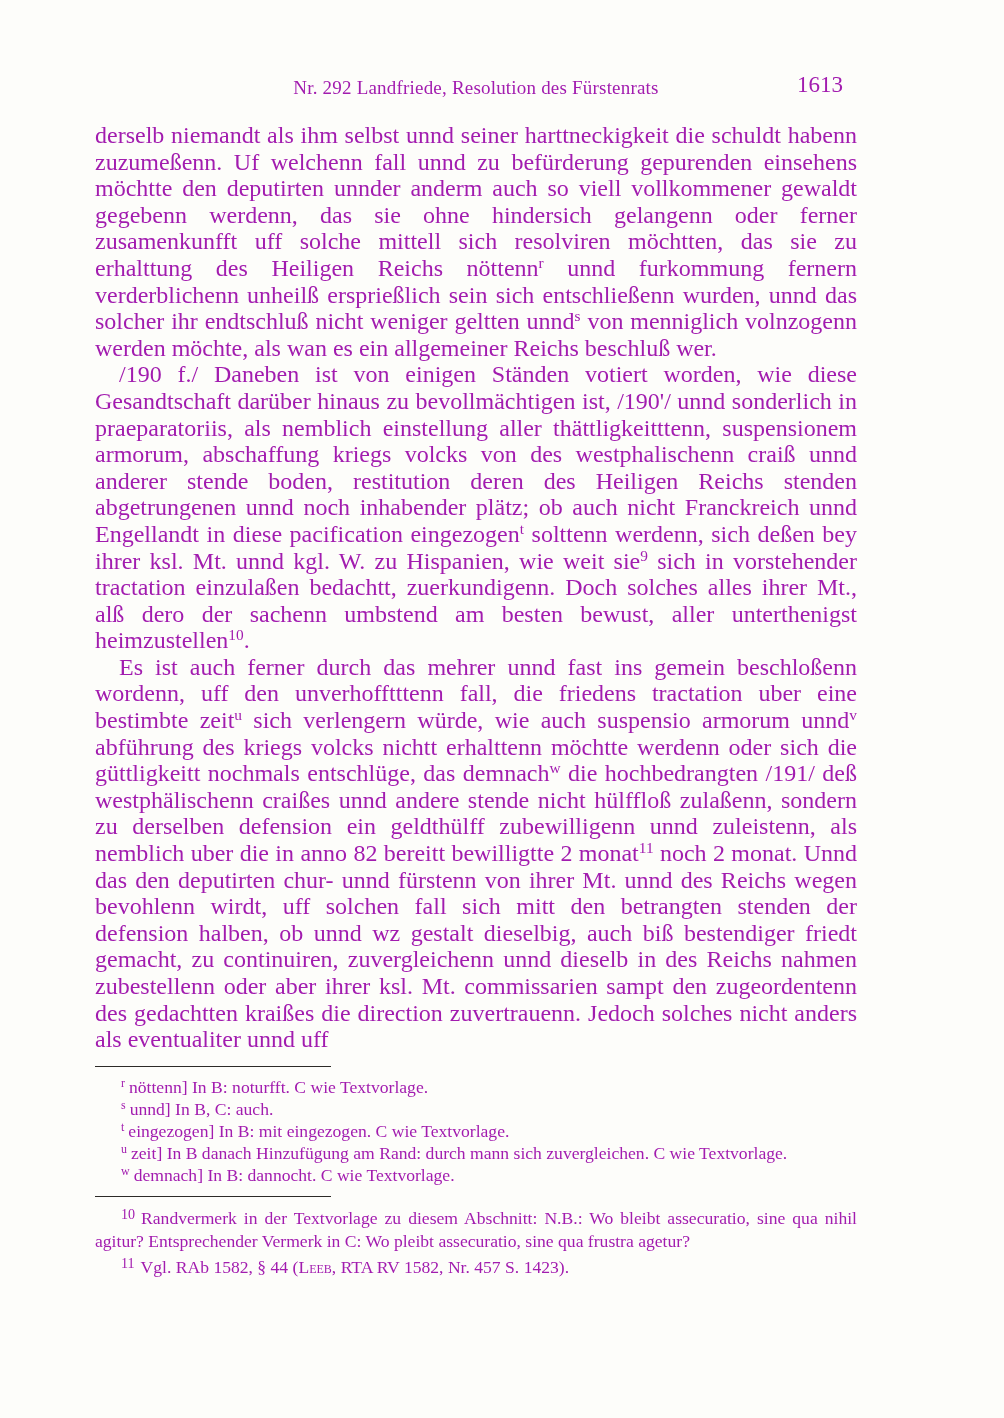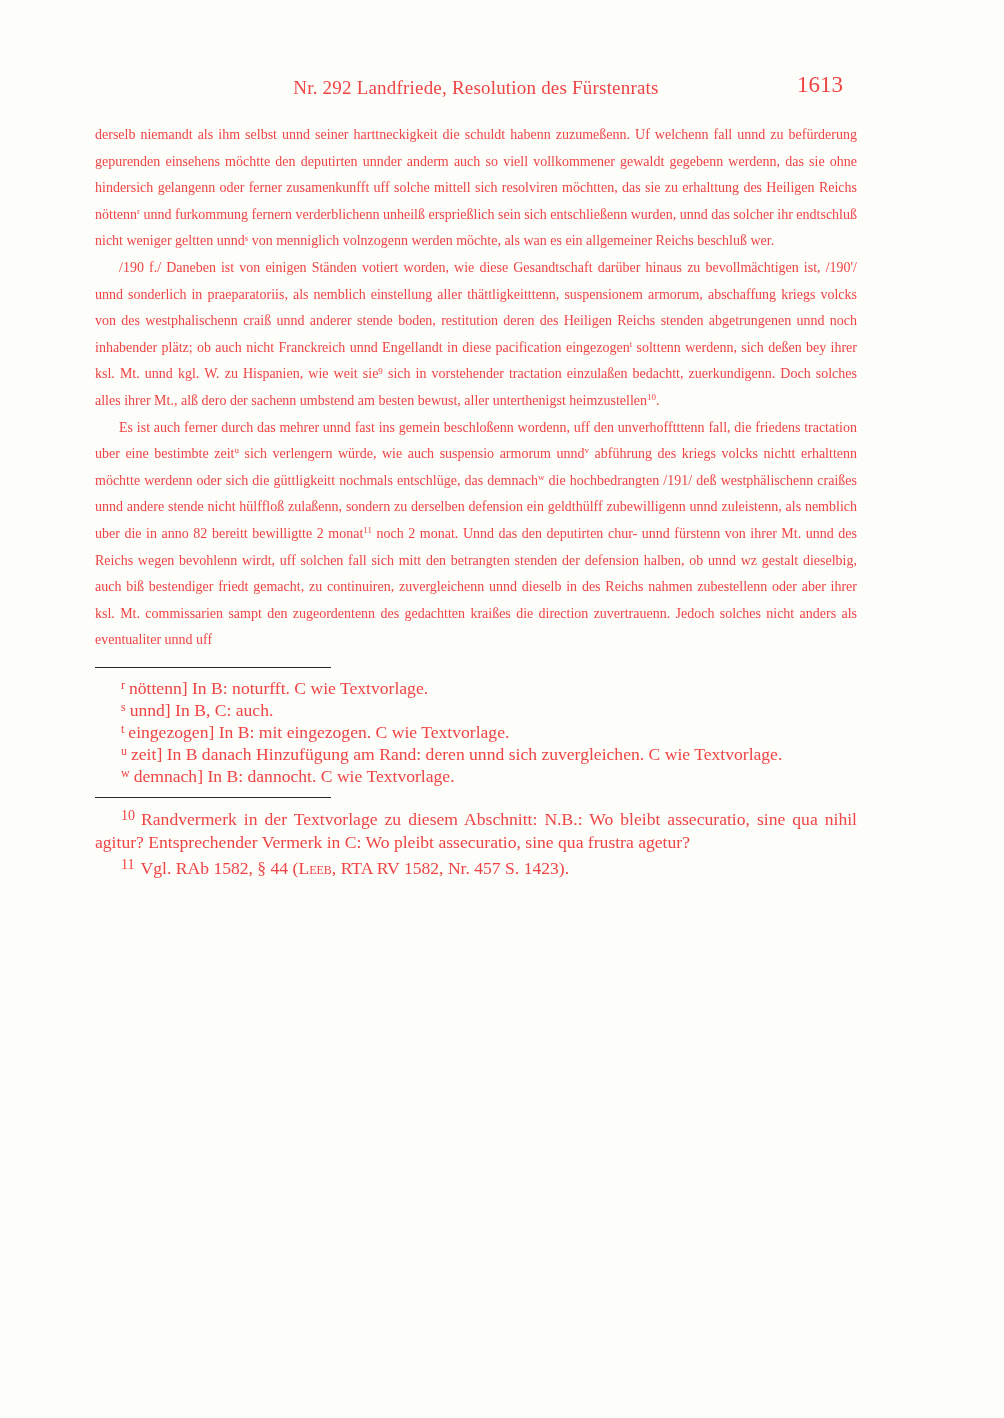--- a/index.html
+++ b/index.html
@@ -5,21 +5,21 @@
   html, body {
     margin: 0;
     padding: 0;
     background: #fdfdfa;
   }
   .page {
     position: relative;
     width: 1004px;
     height: 1418px;
     background: #fdfdfa;
-    color: #ef4444;
+    color: #a21caf;
     font-family: "Liberation Serif", "DejaVu Serif", serif;
     overflow: hidden;
   }
   .text-block {
     position: absolute;
     left: 95px;
     top: 76px;
     width: 762px;
   }
   .running-head {
@@ -34,21 +34,21 @@
     letter-spacing: 0.2px;
   }
   .running-head .head-page-number {
     position: absolute;
     right: 14px;
     top: -3px;
     font-size: 23px;
   }
   .body-text {
     margin-top: 16px;
-    font-size: 14px;
+    font-size: 24px;
     line-height: 26.6px;
     text-align: justify;
   }
   .body-text p.para {
     margin: 0;
   }
   .body-text p.para.indent {
     text-indent: 24px;
   }
   .it { }
@@ -112,21 +112,21 @@
         <p class="para indent"><span class="it">/190 f./ Daneben ist von einigen Ständen votiert worden, wie diese Gesandtschaft darüber hinaus zu bevollmächtigen ist, </span><span>/190'/ unnd sonderlich in praeparatoriis, als nemblich einstellung aller thättligkeitttenn, suspensionem armorum, abschaffung kriegs volcks von des westphalischenn craiß unnd anderer stende boden, restitution deren des Heiligen Reichs stenden abgetrungenen unnd noch inhabender plätz; ob auch nicht Franckreich unnd Engellandt in diese pacification eingezogen</span><sup class="fn-ref">t</sup><span> solttenn werdenn, sich deßen bey ihrer ksl. Mt. unnd kgl. W. zu Hispanien, wie weit sie</span><sup class="fn-ref">9</sup><span> sich in vorstehender tractation einzulaßen bedachtt, zuerkundigenn. Doch solches alles ihrer Mt., alß dero der sachenn umbstend am besten bewust, aller unterthenigst heimzustellen</span><sup class="fn-ref">10</sup><span>.</span></p>
         <p class="para indent"><span>Es ist auch ferner durch das mehrer unnd fast ins gemein beschloßenn wordenn, uff den unverhofftttenn fall, die friedens tractation uber eine bestimbte zeit</span><sup class="fn-ref">u</sup><span> sich verlengern würde, wie auch suspensio armorum unnd</span><sup class="fn-ref">v</sup><span> abführung des kriegs volcks nichtt erhalttenn möchtte werdenn oder sich die güttligkeitt nochmals entschlüge, das demnach</span><sup class="fn-ref">w</sup><span> die hochbedrangten /191/ deß westphälischenn craißes unnd andere stende nicht hülffloß zulaßenn, sondern zu derselben defension ein geldthülff zubewilligenn unnd zuleistenn, als nemblich uber die in anno 82 bereitt bewilligtte 2 monat</span><sup class="fn-ref">11</sup><span> noch 2 monat. Unnd das den deputirten chur- unnd fürstenn von ihrer Mt. unnd des Reichs wegen bevohlenn wirdt, uff solchen fall sich mitt den betrangten stenden der defension halben, ob unnd wz gestalt dieselbig, auch biß bestendiger friedt gemacht, zu continuiren, zuvergleichenn unnd dieselb in des Reichs nahmen zubestellenn oder aber ihrer ksl. Mt. commissarien sampt den zugeordentenn des gedachtten kraißes die direction zuvertrauenn. Jedoch solches nicht anders als eventualiter unnd uff</span></p>
       </div>
 
     <hr class="note-rule rule-1">
 
     <div class="letter-notes">
         <p class="note"><sup class="fn-mark">r</sup><span>nöttenn] </span><span class="it">In B:</span><span> noturfft. </span><span class="it">C wie Textvorlage.</span></p>
         <p class="note"><sup class="fn-mark">s</sup><span>unnd] </span><span class="it">In B, C:</span><span> auch.</span></p>
         <p class="note"><sup class="fn-mark">t</sup><span>eingezogen] </span><span class="it">In B:</span><span> mit eingezogen. </span><span class="it">C wie Textvorlage.</span></p>
-        <p class="note"><sup class="fn-mark">u</sup><span>zeit] </span><span class="it">In B danach Hinzufügung am Rand:</span><span> deren unnd sich zuvergleichen. </span><span class="it">C wie Textvorlage.</span></p>
+        <p class="note"><sup class="fn-mark">u</sup><span>zeit] </span><span class="it">In B danach Hinzufügung am Rand:</span><span> durch mann sich zuvergleichen. </span><span class="it">C wie Textvorlage.</span></p>
         <p class="note"><sup class="fn-mark">w</sup><span>demnach] </span><span class="it">In B:</span><span> dannocht. </span><span class="it">C wie Textvorlage.</span></p>
       </div>
 
     <hr class="note-rule rule-2">
 
     <div class="number-notes">
         <p class="note"><sup class="fn-mark num">10</sup><span class="it">Randvermerk in der Textvorlage zu diesem Abschnitt:</span><span> N.B.: Wo bleibt assecuratio, sine qua nihil agitur? </span><span class="it">Entsprechender Vermerk in C:</span><span> Wo pleibt assecuratio, sine qua frustra agetur?</span></p>
         <p class="note"><sup class="fn-mark num">11</sup><span class="it">Vgl. RAb 1582, § 44 (</span><span class="sc">Leeb</span><span class="it">, RTA RV 1582, Nr. 457 S. 1423).</span></p>
       </div>
 

